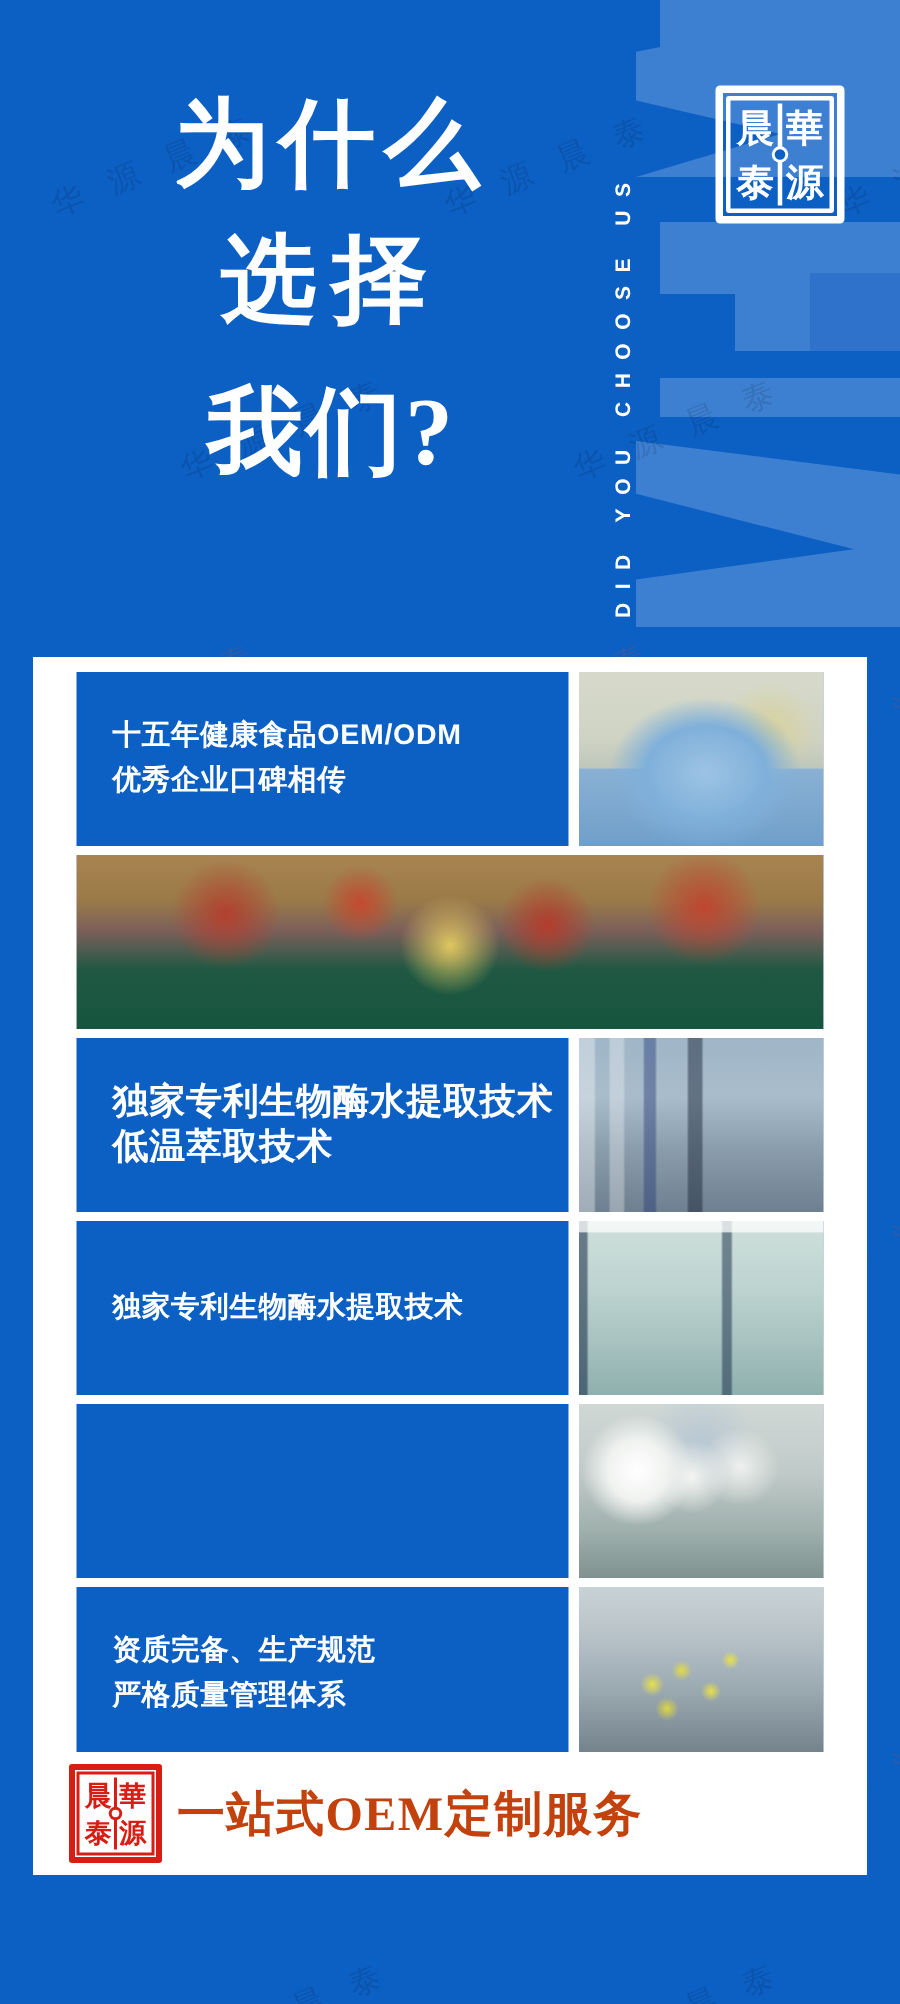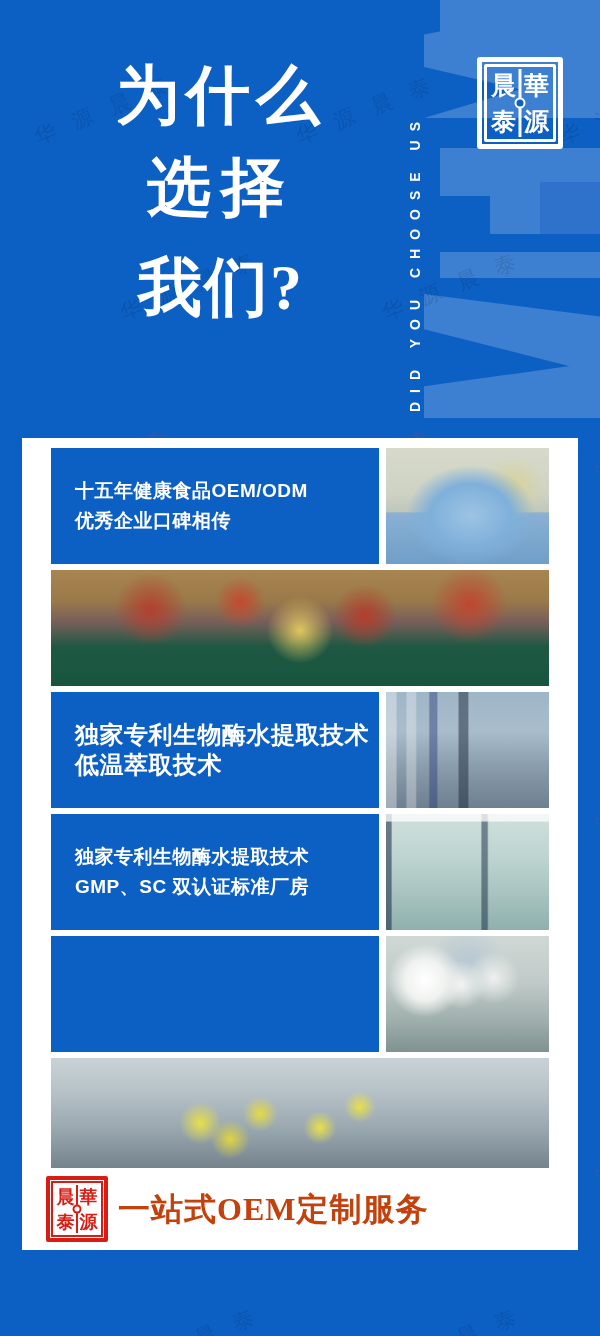--- a/index.html
+++ b/index.html
@@ -331,36 +331,39 @@
           <span class="l sm">低温萃取技术</span>
         </div>
         <div class="card-img">
           <div class="ph machine"></div>
         </div>
       </div>
 
       <div class="card">
         <div class="card-text">
           <span class="l">独家专利生物酶水提取技术</span>
-          <span class="l">GMP、SC 双认证标准厂房</span>
         </div>
         <div class="card-img">
           <div class="ph cleanroom"></div>
         </div>
       </div>
 
       <div class="card">
         <div class="card-text">
         </div>
         <div class="card-img">
           <div class="ph lab2"></div>
         </div>
       </div>
 
       <div class="card">
+        <div class="card-text">
+          <span class="l">资质完备、生产规范</span>
+          <span class="l">严格质量管理体系</span>
+        </div>
         <div class="card-img">
           <div class="ph blister"></div>
         </div>
       </div>
 
     </div>
   </div>
 
   <div class="footer">
     <div class="seal-red">

